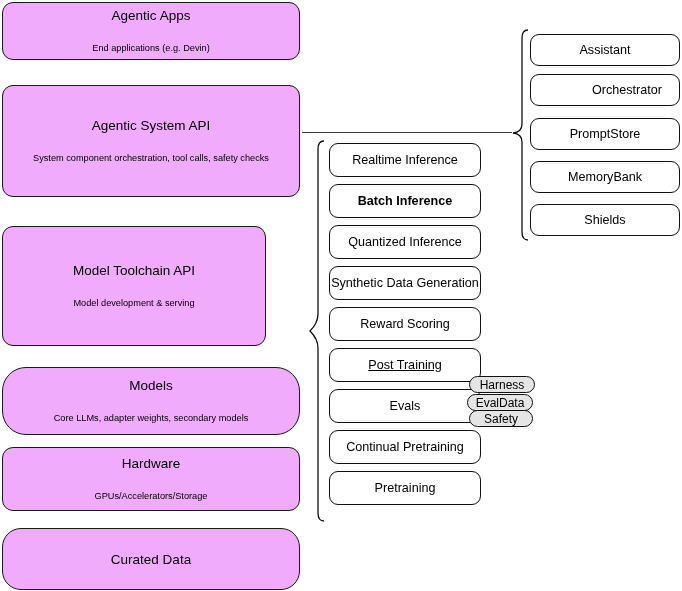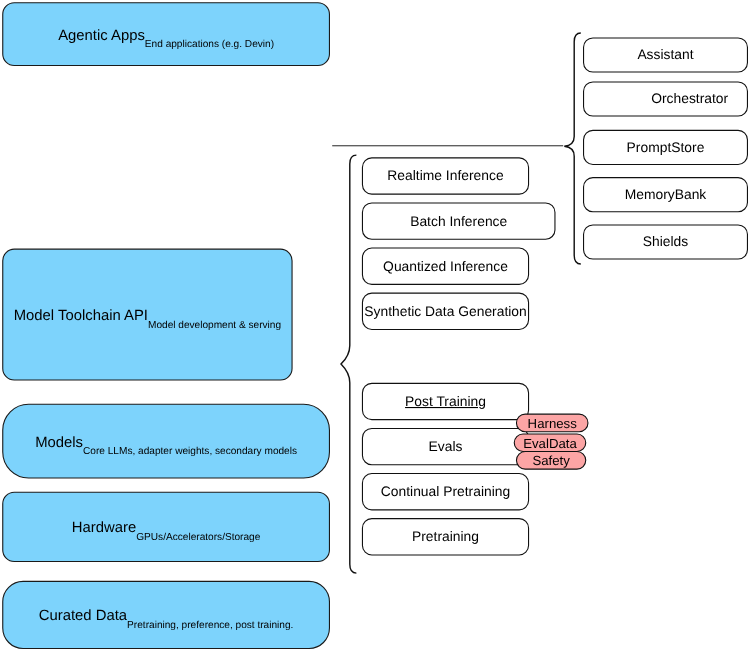--- a/index.html
+++ b/index.html
@@ -16,23 +16,23 @@
     width: 682px;
     height: 591px;
     overflow: hidden;
     background: #ffffff;
   }
   .box {
     position: absolute;
     box-sizing: border-box;
     border: 1.3px solid #1a1a1a;
     border-radius: 11px;
-    background: #7dd3fc;
+    background: #f0abfc;
     display: flex;
-    flex-direction: row;
+    flex-direction: column;
     align-items: center;
     justify-content: center;
     text-align: center;
   }
   .box .title {
     font-size: 13.5px;
     line-height: 17px;
     color: #000;
     white-space: nowrap;
   }
@@ -54,21 +54,21 @@
     justify-content: center;
     font-size: 12.6px;
     color: #000;
     white-space: nowrap;
   }
   .pill {
     position: absolute;
     box-sizing: border-box;
     border: 1.4px solid #111111;
     border-radius: 999px;
-    background: #fca5a5;
+    background: #e5e5e5;
     display: flex;
     align-items: center;
     justify-content: center;
     font-size: 12px;
     color: #000;
     white-space: nowrap;
     z-index: 5;
   }
   .connector {
     position: absolute;
@@ -83,57 +83,61 @@
 </head>
 <body>
 
 <div id="canvas">
 
   <div class="box" style="left:2px; top:2px; width:298px; height:58px;">
     <div class="title">Agentic Apps</div>
     <div class="sub">End applications (e.g. Devin)</div>
   </div>
 
+  <div class="box" style="left:2px; top:85px; width:298px; height:112px;">
+    <div class="title">Agentic System API</div>
+    <div class="sub">System component orchestration, tool calls, safety checks</div>
+  </div>
 
   <div class="box" style="left:2px; top:226px; width:264px; height:120px;">
     <div class="title">Model Toolchain API</div>
     <div class="sub">Model development &amp; serving</div>
   </div>
 
   <div class="box" style="left:2px; top:367px; width:298px; height:68px;border-radius:24px;">
     <div class="title">Models</div>
     <div class="sub">Core LLMs, adapter weights, secondary models</div>
   </div>
 
   <div class="box" style="left:2px; top:447px; width:298px; height:64px;align-items:center;">
     <div class="title">Hardware</div>
     <div class="sub">GPUs/Accelerators/Storage</div>
   </div>
 
   <div class="box" style="left:2px; top:528px; width:298px; height:62px;border-radius:19px;">
     <div class="title">Curated Data</div>
-    <div class="sub">Pretraining, preference, post training.</div>
   </div>
 
   <div class="connector" style="left:302px; top:132px; width:210px; height:1.3px;"></div>
 
   <div class="brace" style="left:308px; top:140px; width:18px; height:382px;">
     <svg width="18" height="382" viewBox="0 0 18 382">
       <path d="M16 1 Q10 1 10 9 L10 174 Q10 183 2 191 Q10 199 10 208 L10 373 Q10 381 16 381" fill="none" stroke="#111111" stroke-width="1.3"></path>
     </svg>
   </div>
 
   <div class="stack-box" style="left:329px; top:143px; width:152px; height:34px;">Realtime Inference</div>
 
-  <div class="stack-box" style="left:329px; top:184px; width:176px; height:34px;">Batch Inference</div>
+  <div class="stack-box" style="left:329px; top:184px; width:152px; height:34px;font-weight:bold;">Batch Inference</div>
 
   <div class="stack-box" style="left:329px; top:225px; width:152px; height:34px;">Quantized Inference</div>
 
   <div class="stack-box" style="left:329px; top:266px; width:152px; height:34px;">Synthetic Data Generation</div>
 
+  <div class="stack-box" style="left:329px; top:307px; width:152px; height:34px;">Reward Scoring</div>
 
   <div class="stack-box" style="left:329px; top:348px; width:152px; height:34px;text-decoration:underline;">Post Training</div>
 
   <div class="stack-box" style="left:329px; top:389px; width:152px; height:34px;">Evals</div>
 
   <div class="stack-box" style="left:329px; top:430px; width:152px; height:34px;">Continual Pretraining</div>
 
   <div class="stack-box" style="left:329px; top:471px; width:152px; height:34px;">Pretraining</div>
 
   <div class="pill" style="left:469px; top:376px; width:66px; height:17px;">Harness</div>

